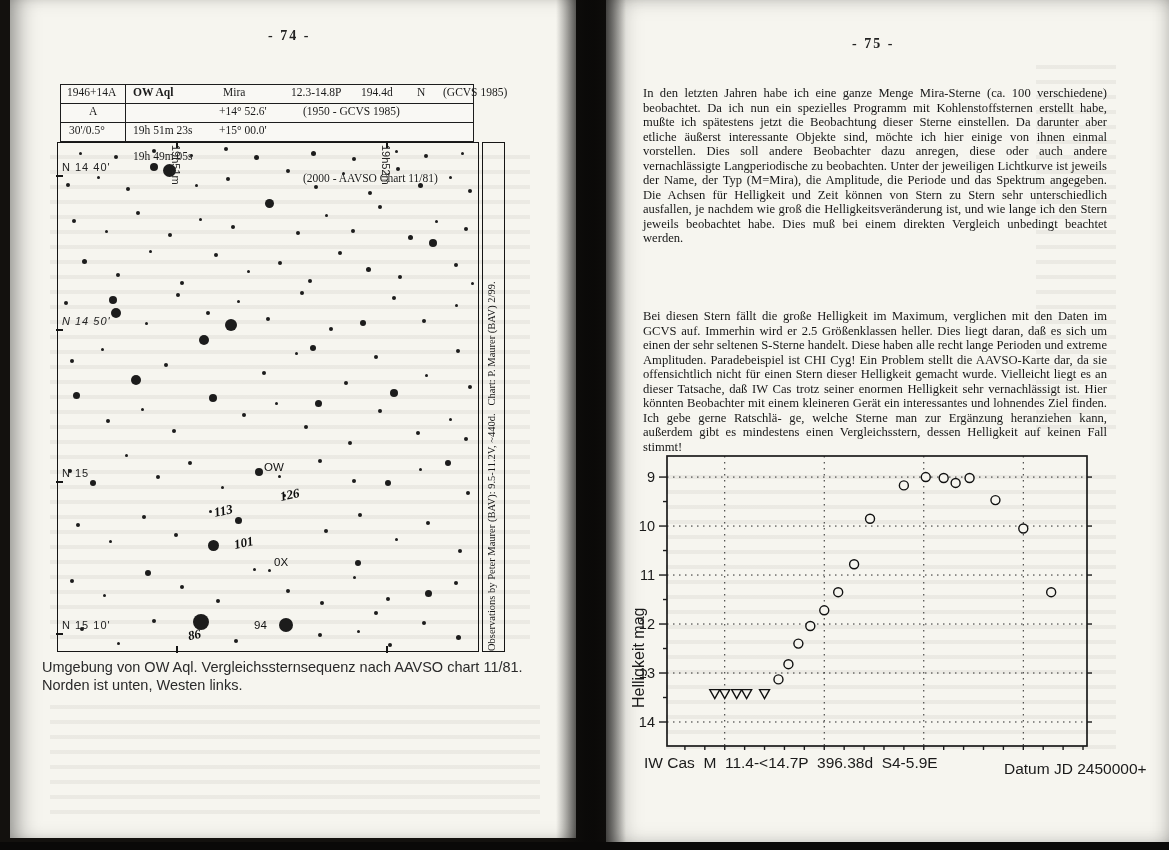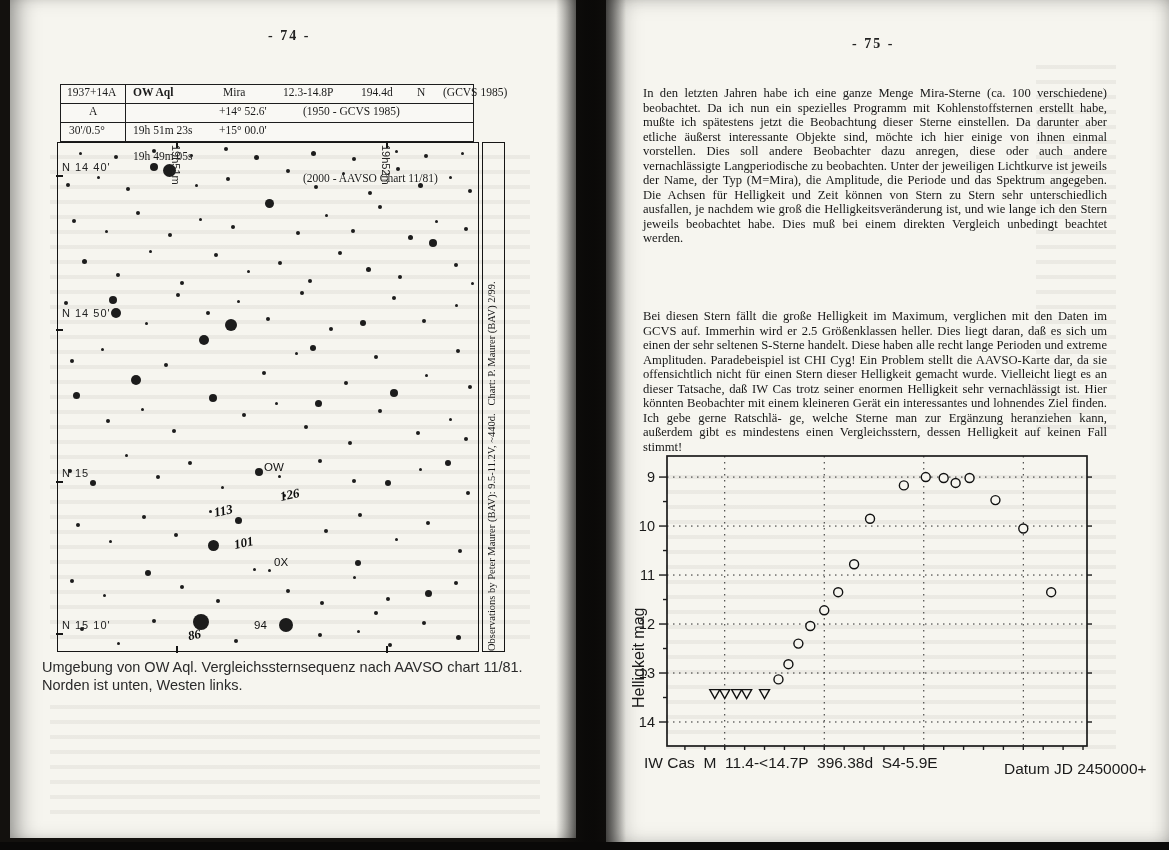--- a/index.html
+++ b/index.html
@@ -60,24 +60,24 @@
 
 <div class="page" id="page-left">
   <div class="ghost" style="left:40px;top:150px;width:480px;height:500px;"></div>
   <div class="ghost" style="left:40px;top:700px;width:490px;height:120px;"></div>
 
   <div class="pagenum" style="left:258px;top:28px;">- 74 -</div>
 
   <div id="data-table">
     <div id="col-divider"></div>
     <div class="trow">
-      <span style="left:6px;">1937+14A</span>
+      <span style="left:6px;">1946+14A</span>
       <span style="left:72px;" class="b">OW Aql</span>
       <span style="left:162px;">Mira</span>
-      <span style="left:222px;">12.3-14.8P</span>
+      <span style="left:230px;">12.3-14.8P</span>
       <span style="left:300px;">194.4d</span>
       <span style="left:356px;">N</span>
       <span style="left:382px;">(GCVS 1985)</span>
     </div>
     <div class="trow">
       <span style="left:28px;">A</span>
       <span style="left:72px;margin-top:45px;">19h 49m 05s</span>
       <span style="left:158px;">+14° 52.6'</span>
       <span style="left:242px;">(1950 - GCVS 1985)</span>
     </div>
@@ -242,21 +242,21 @@
         <div class="star" style="left: 364px; top: 478px; height: 4px; width: 4px;"></div>
         <div class="star" style="left: 397.5px; top: 491.5px; height: 5px; width: 5px;"></div>
         <div class="ra-label" style="left: 112px;">19h51m</div>
         <div class="chart-tick" style="left: 118px; top: -2px; width: 1.5px; height: 7px;"></div>
         <div class="chart-tick" style="left: 118px; bottom: -2px; width: 1.5px; height: 7px;"></div>
         <div class="ra-label" style="left: 322px;">19h52m</div>
         <div class="chart-tick" style="left: 328px; top: -2px; width: 1.5px; height: 7px;"></div>
         <div class="chart-tick" style="left: 328px; bottom: -2px; width: 1.5px; height: 7px;"></div>
         <div class="dec-label" style="top: 18px;">N 14 40'</div>
         <div class="chart-tick" style="left: -2px; top: 32px; width: 7px; height: 1.5px;"></div>
-        <div class="dec-label" style="top: 164px;">N 14 50'</div>
+        <div class="dec-label" style="top: 172px; font-style: italic;">N 14 50'</div>
         <div class="chart-tick" style="left: -2px; top: 186px; width: 7px; height: 1.5px;"></div>
         <div class="dec-label" style="top: 324px;">N 15</div>
         <div class="chart-tick" style="left: -2px; top: 338px; width: 7px; height: 1.5px;"></div>
         <div class="dec-label" style="top: 476px;">N 15 10'</div>
         <div class="chart-tick" style="left: -2px; top: 490px; width: 7px; height: 1.5px;"></div>
         <div class="printed-id" style="left: 206px; top: 318px;">OW</div>
         <div class="printed-id" style="left: 216px; top: 413px;">0X</div>
         <div class="printed-id" style="left: 196px; top: 476px;">94</div>
         <div class="hand-id" style="left: 222px; top: 344px;">126</div>
         <div class="hand-id" style="left: 156px; top: 360px;">113</div>

